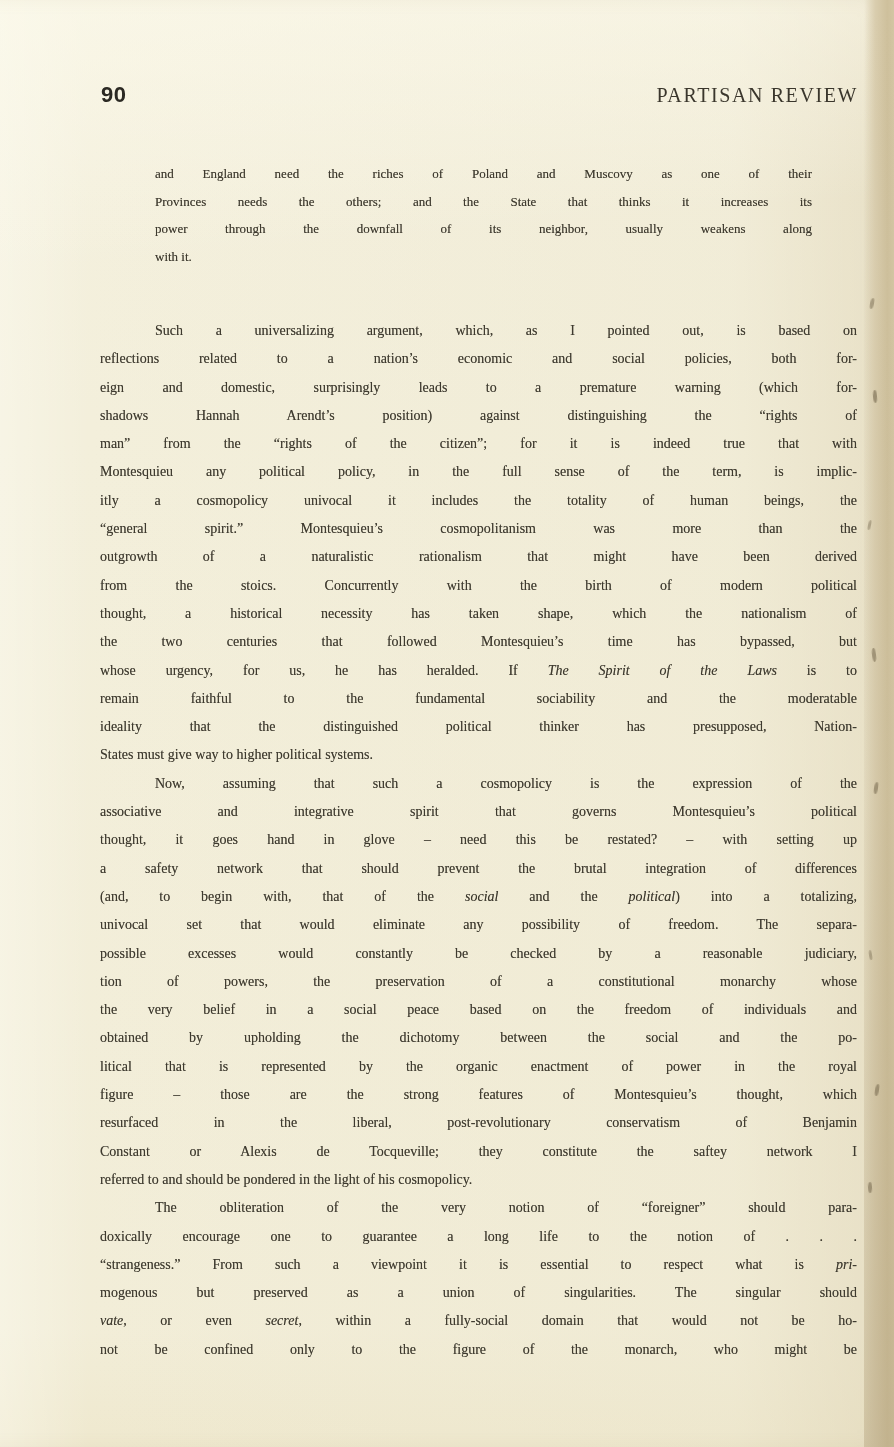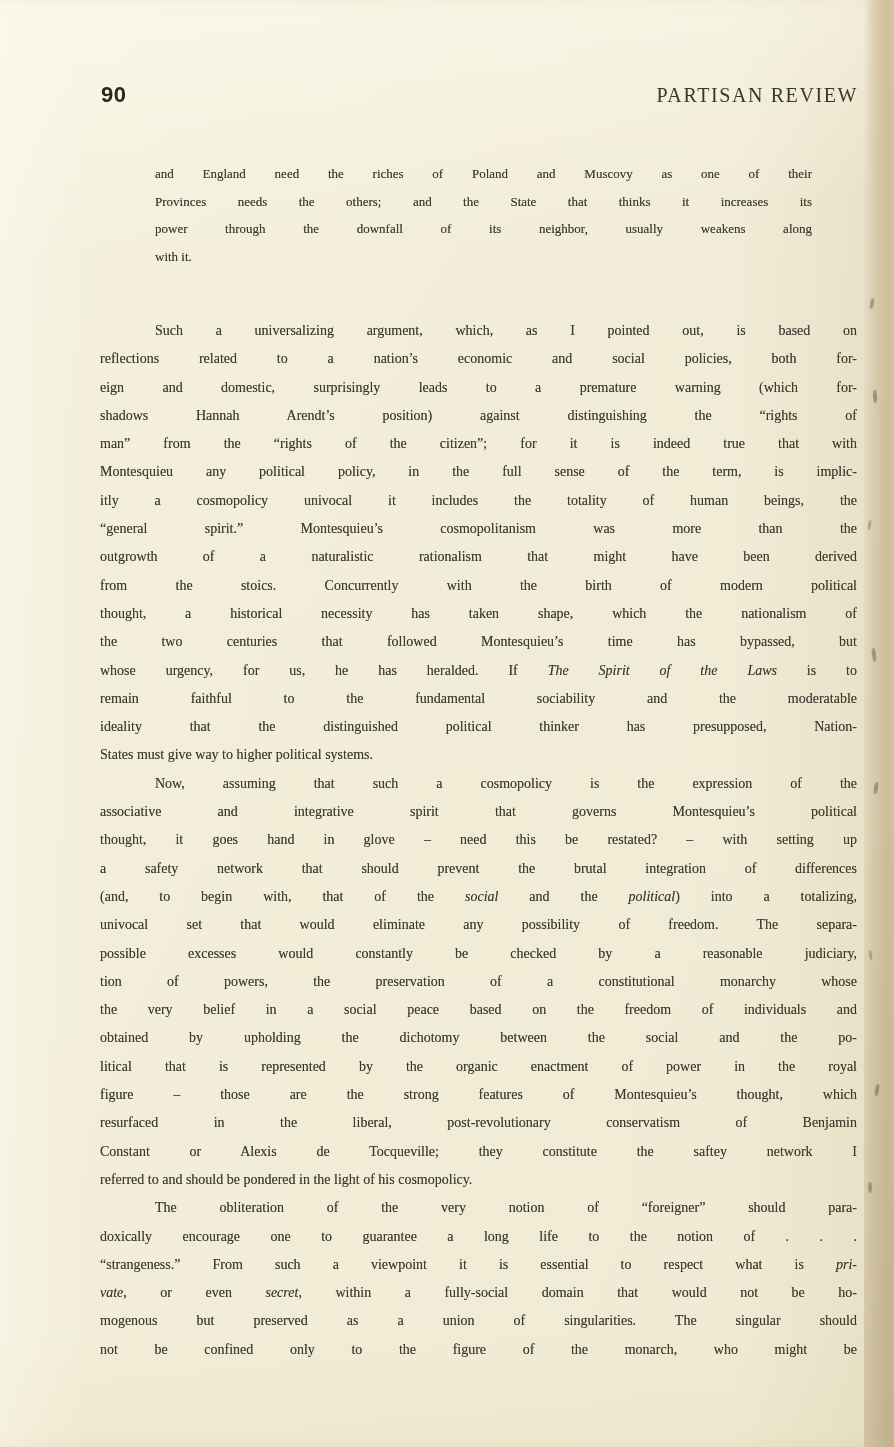--- a/index.html
+++ b/index.html
@@ -114,22 +114,22 @@
         <div class="tline"><span>litical that is represented by the organic enactment of power in the royal</span></div>
         <div class="tline"><span>figure – those are the strong features of Montesquieu’s thought, which</span></div>
         <div class="tline"><span>resurfaced in the liberal, post-revolutionary conservatism of Benjamin</span></div>
         <div class="tline"><span>Constant or Alexis de Tocqueville; they constitute the saftey network I</span></div>
         <div class="tline lastline"><span>referred to and should be pondered in the light of his cosmopolicy.</span></div>
       </div>
       <div class="block paragraph">
         <div class="tline findent"><span>The obliteration of the very notion of “foreigner” should para-</span></div>
         <div class="tline"><span>doxically encourage one to guarantee a long life to the notion of . . .</span></div>
         <div class="tline"><span>“strangeness.” From such a viewpoint it is essential to respect what is </span><i>pri-</i></div>
+        <div class="tline"><span>mogenous but preserved as a union of singularities. The singular should</span></div>
         <div class="tline"><i>vate</i><span>, or even </span><i>secret</i><span>, within a fully-social domain that would not be ho-</span></div>
-        <div class="tline"><span>mogenous but preserved as a union of singularities. The singular should</span></div>
         <div class="tline"><span>not be confined only to the figure of the monarch, who might be</span></div>
       </div>
     </div>
 
   <div class="edge-band">
     <div class="mark" style="left:6px; top:298px; width:4px; height:11px; opacity:.45; transform:rotate(8deg);"></div>
     <div class="mark" style="left:9px; top:390px; width:4px; height:13px; opacity:.55; transform:rotate(-6deg);"></div>
     <div class="mark" style="left:4px; top:520px; width:3px; height:10px; opacity:.4; transform:rotate(10deg);"></div>
     <div class="mark" style="left:8px; top:648px; width:4px; height:14px; opacity:.5; transform:rotate(-8deg);"></div>
     <div class="mark" style="left:10px; top:782px; width:4px; height:12px; opacity:.5; transform:rotate(6deg);"></div>

